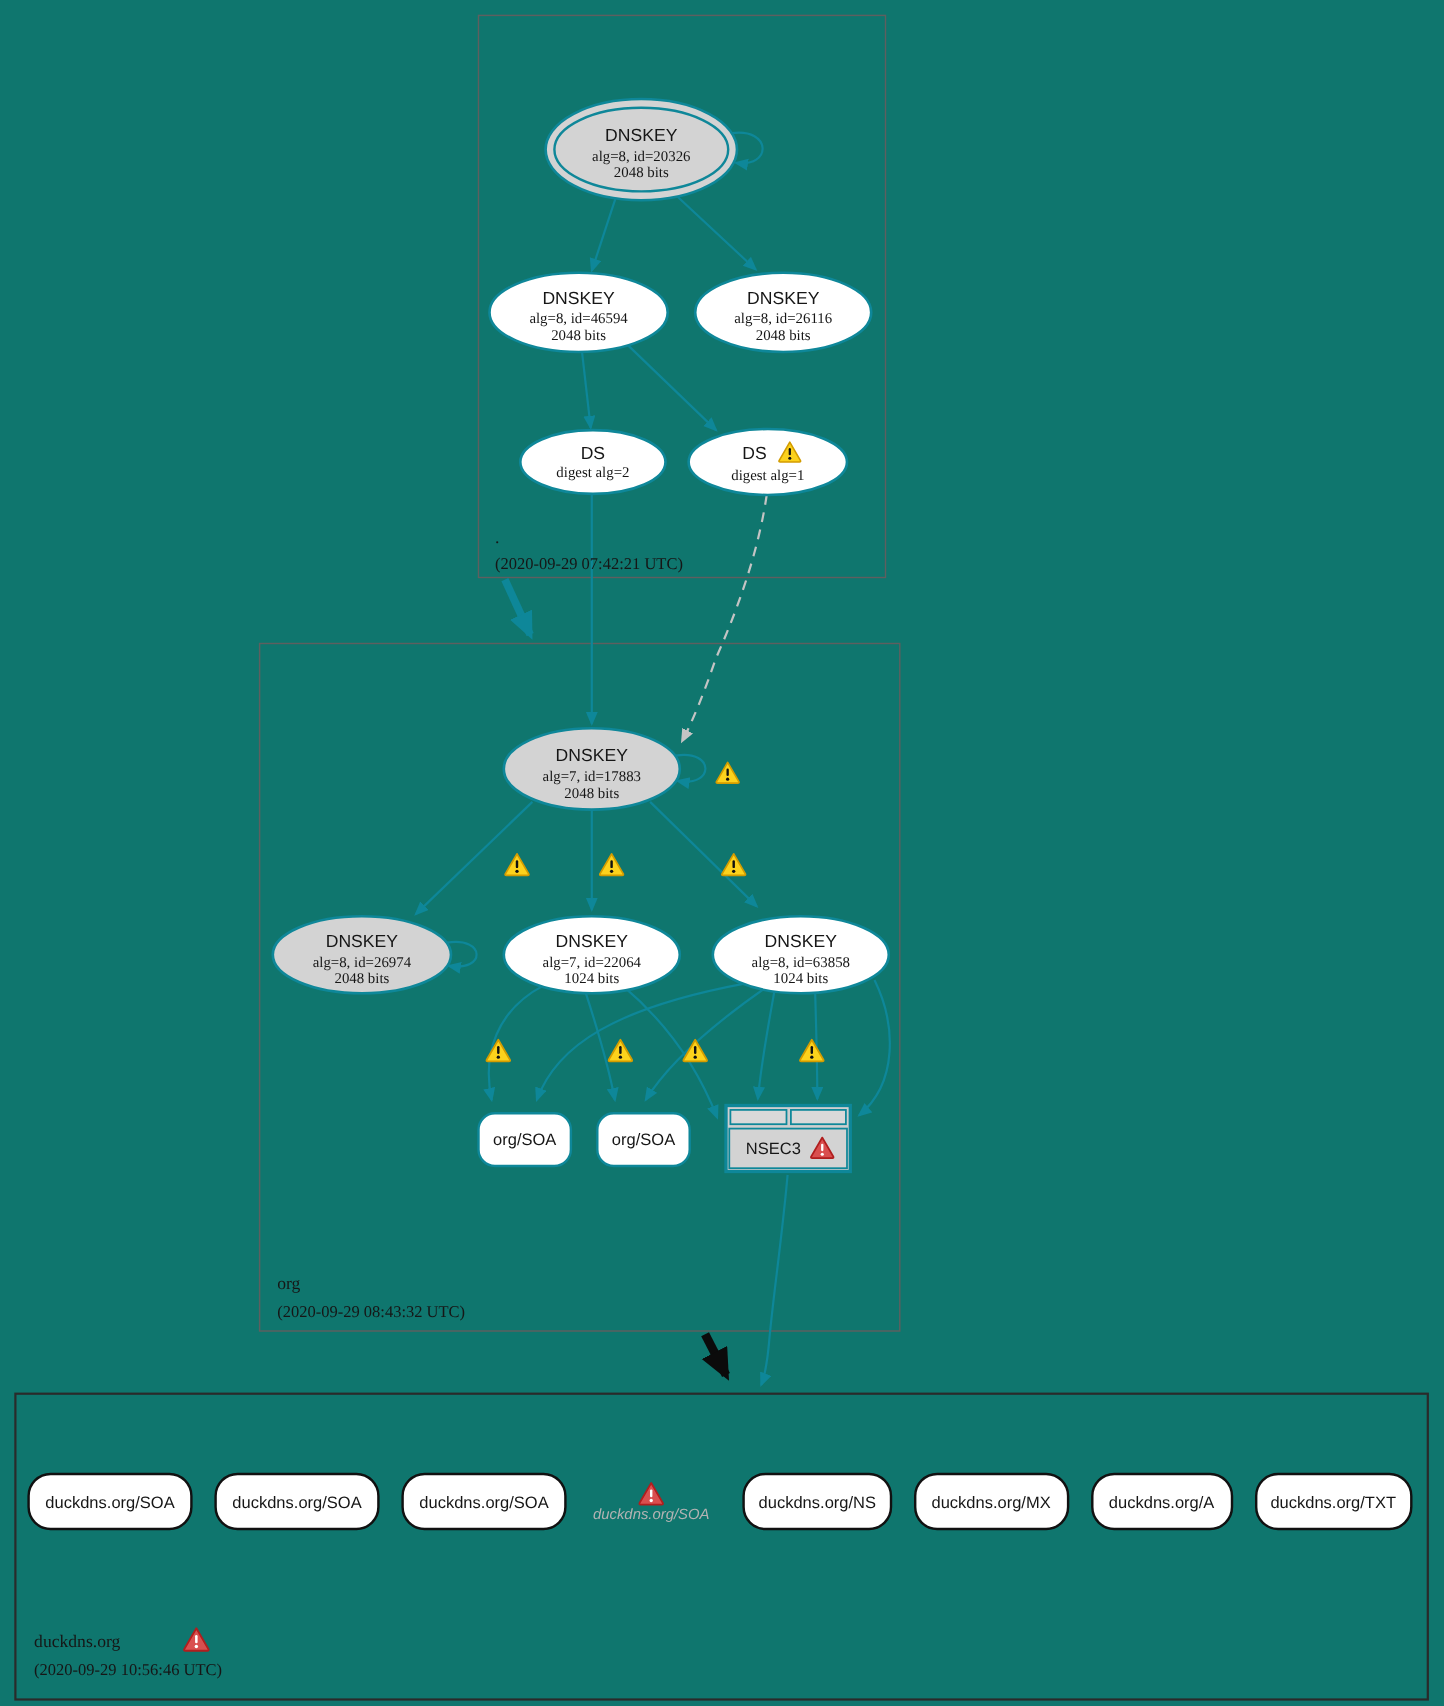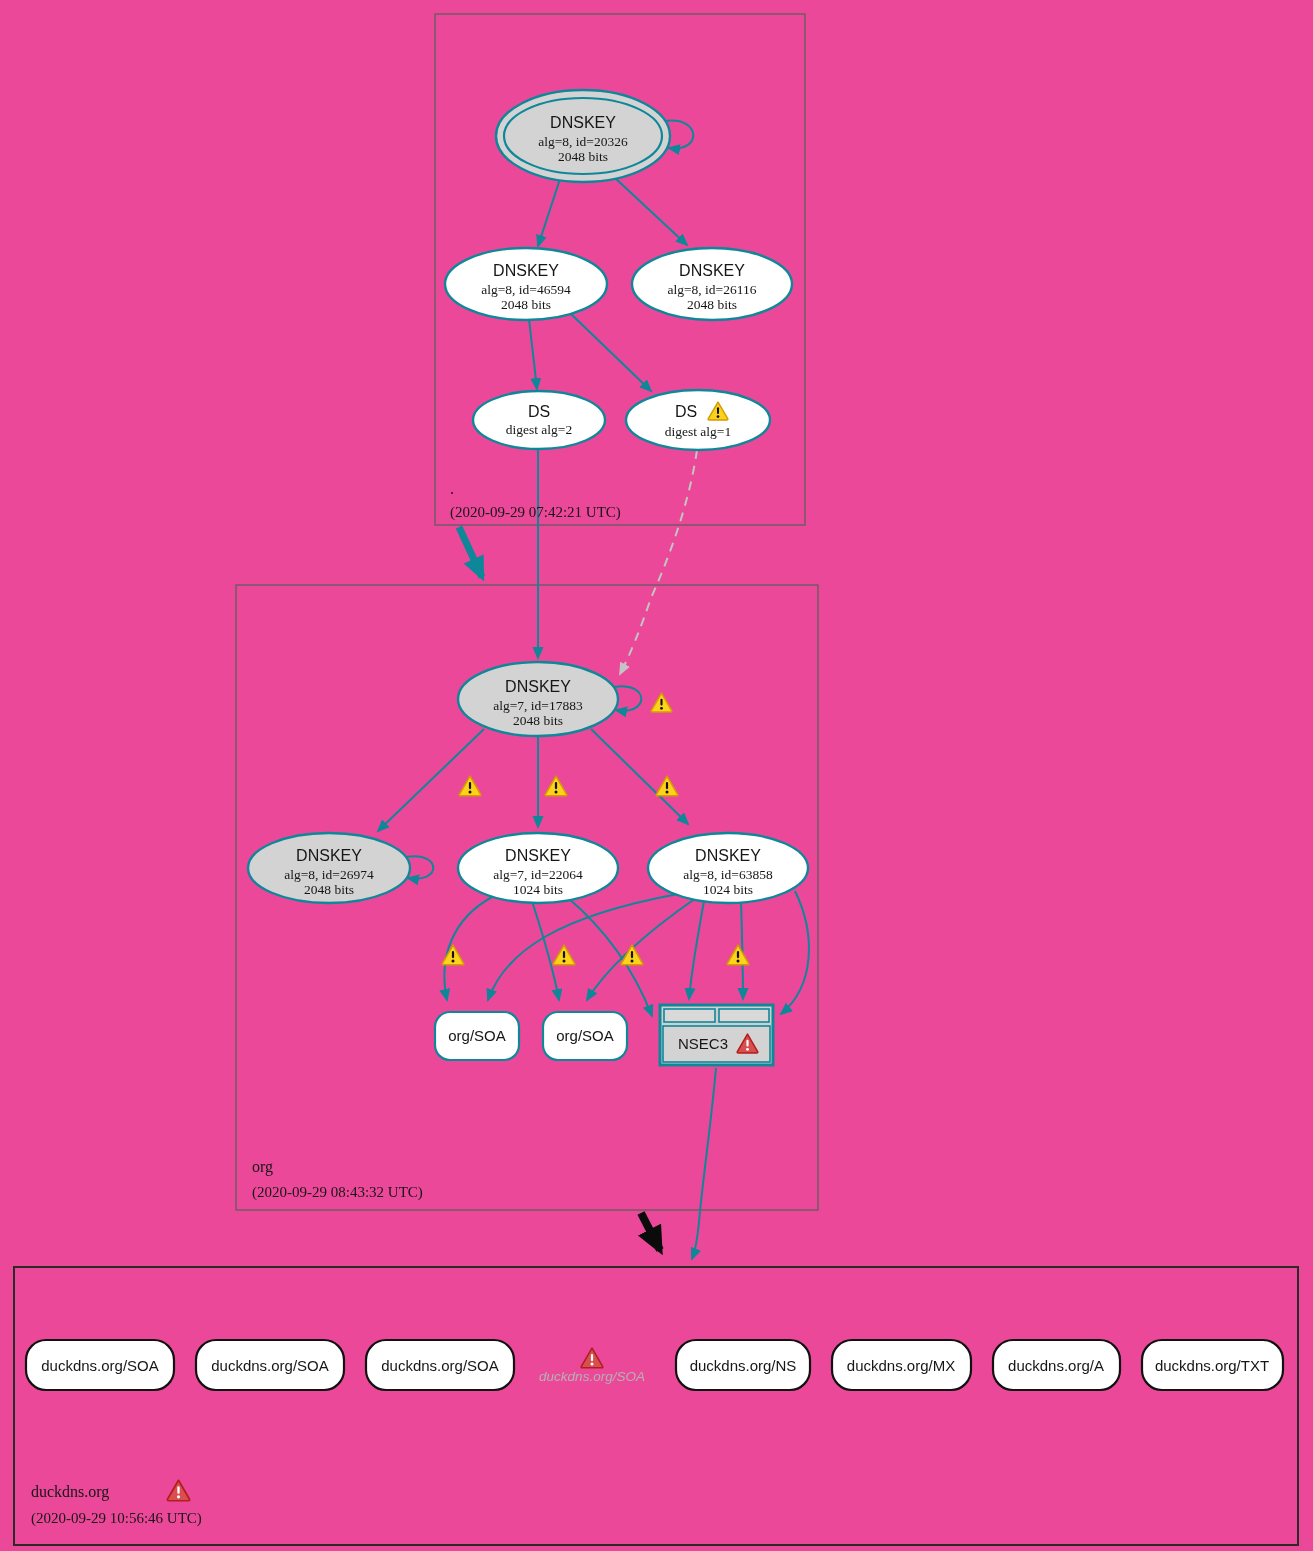--- a/index.html
+++ b/index.html
@@ -1,16 +1,16 @@
 <!DOCTYPE html>
 <html><head>
 <meta charset="utf-8">
 <style>
   html,body{margin:0;padding:0;background:#ffffff;}
-  .canvas-wrap{width:1313px;height:1551px;position:relative;background:#ec4899;}
+  .canvas-wrap{width:1313px;height:1551px;position:relative;background:#0f766e;}
   svg{display:block;}
 
   .zone-box{fill:none;stroke:#5f5f5f;stroke-width:1.3px;}
   .zone-box.thick{stroke:#2a2a2a;stroke-width:2px;}
 
   .edge{fill:none;stroke:#0e8799;stroke-width:2px;}
   .edge-thick{fill:none;stroke:#0e8799;stroke-width:7px;}
   .edge-black{fill:none;stroke:#0b0b0b;stroke-width:8px;}
   .edge-dashed{fill:none;stroke:#c4c4c4;stroke-width:2px;stroke-dasharray:9 7;}
 

